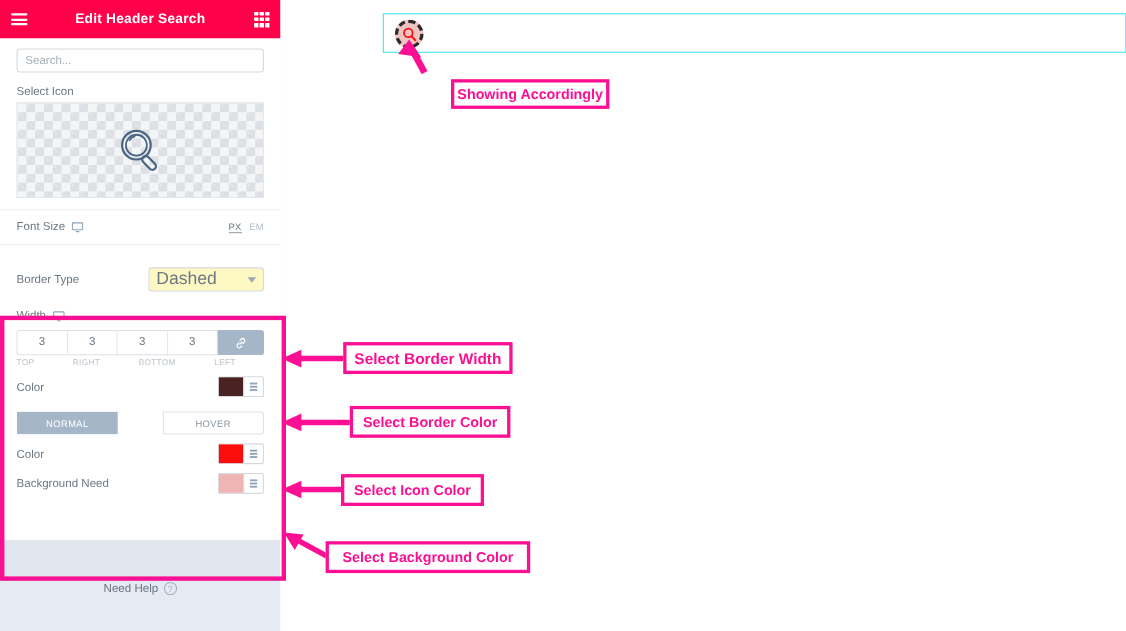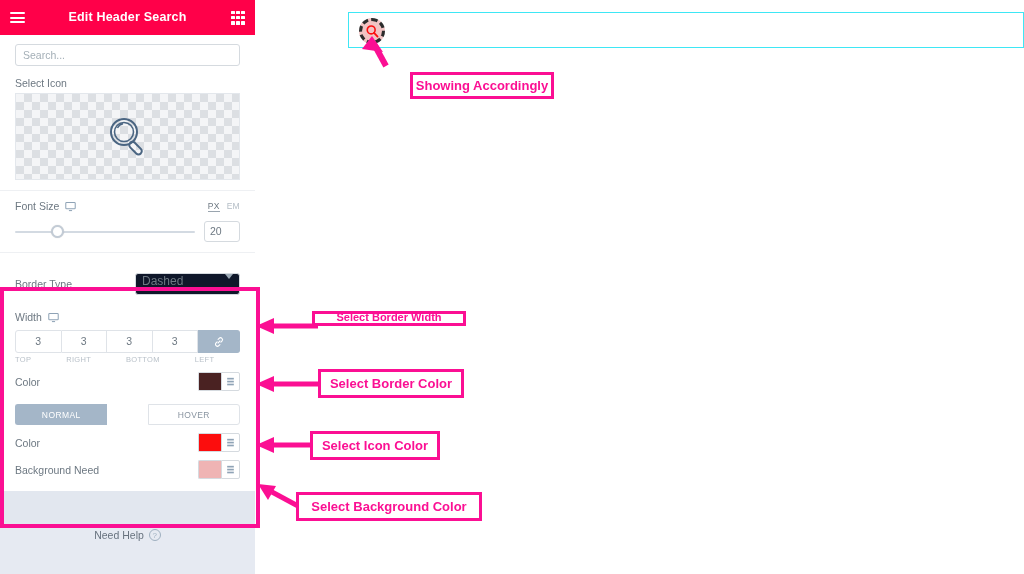--- a/index.html
+++ b/index.html
@@ -105,22 +105,22 @@
     font-size: 10.5px; color: #6d7882; padding-left: 5px; line-height: 19px;
     background: #fff;
   }
 
   .select-row {
     display: flex; align-items: center; justify-content: space-between;
     padding: 0 15px; margin-top: 20px;
   }
   .select {
     width: 105px; height: 22px; border: 1px solid #d5dadf; border-radius: 3px;
-    background: #0f172a; font-size: 12px; color: #6d7882;
-    display: flex; justify-content: space-between;
+    background: #fef9c3; font-size: 16px; color: #6d7882;
+    display: flex; align-items: center; justify-content: space-between;
     padding: 0 6px; cursor: pointer;
   }
   .caret {
     width: 0; height: 0; border-left: 4px solid transparent;
     border-right: 4px solid transparent; border-top: 5px solid #9aa8b4;
   }
 
   
   .dims { display: flex; margin: 7px 15px 0 15px; width: 225px; }
   .dims .cell {
@@ -282,27 +282,20 @@
             <rect x="1" y="2" width="12" height="8" rx="1" fill="none" stroke="#8fa3b6" stroke-width="1.3"></rect>
             <line x1="5" y1="12.2" x2="9" y2="12.2" stroke="#8fa3b6" stroke-width="1.3"></line>
           </svg>
         </div>
         <div class="unit-switch">
           <span class="u active">PX</span>
           <span class="u">EM</span>
         </div>
       </div>
 
-      <div class="slider-row">
-        <div class="slider">
-          <div class="track"></div>
-          <div class="knob" style="left: 20%;"></div>
-        </div>
-        <div class="num-box">20</div>
-      </div>
 
       <div class="sep"></div>
 
       <div class="select-row">
         <div class="ctl-label">Border Type</div>
         <div class="select">
           <span>Dashed</span>
           <span class="caret"></span>
         </div>
       </div>
@@ -427,21 +420,21 @@
     <path d="M312,445 L270,445" stroke="#fb0f93" stroke-width="5" fill="none"></path>
     <path d="M256,445 L274,437 L274,453 Z" fill="#fb0f93"></path>
 
     <path d="M298,506 L272,492" stroke="#fb0f93" stroke-width="5" fill="none"></path>
     <path d="M258,484 L276,486 L268,500 Z" fill="#fb0f93"></path>
   </svg>
 
   <div class="callout" style="left:410px; top:72px; width:144px; height:27px; font-size:13px;">
     <span>Showing Accordingly</span>
   </div>
-  <div class="callout" style="left:312px; top:311px; width:154px; height:15px; font-size:11px;align-items:flex-end;">
+  <div class="callout" style="left:312px; top:311px; width:154px; height:29px; font-size:14px;">
     <span>Select Border Width</span>
   </div>
   <div class="callout" style="left:318px; top:369px; width:146px; height:29px; font-size:13px;">
     <span>Select Border Color</span>
   </div>
   <div class="callout" style="left:296px; top:492px; width:186px; height:29px; font-size:13px;">
     <span>Select Background Color</span>
   </div>
   <div class="callout" style="left:310px; top:431px; width:130px; height:29px; font-size:13px;">
     <span>Select Icon Color</span>

